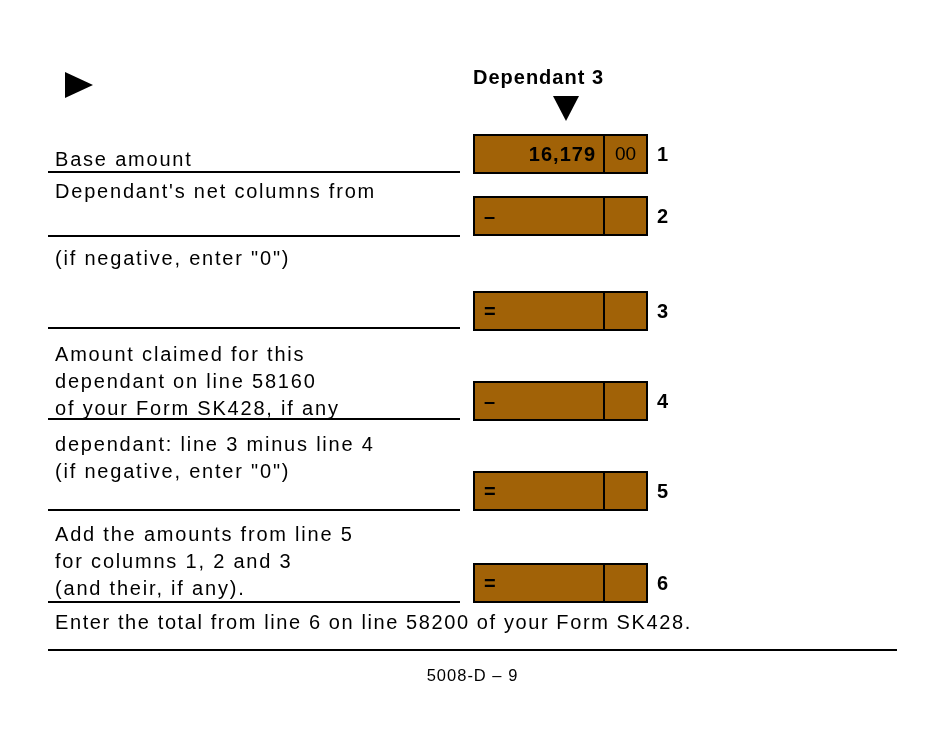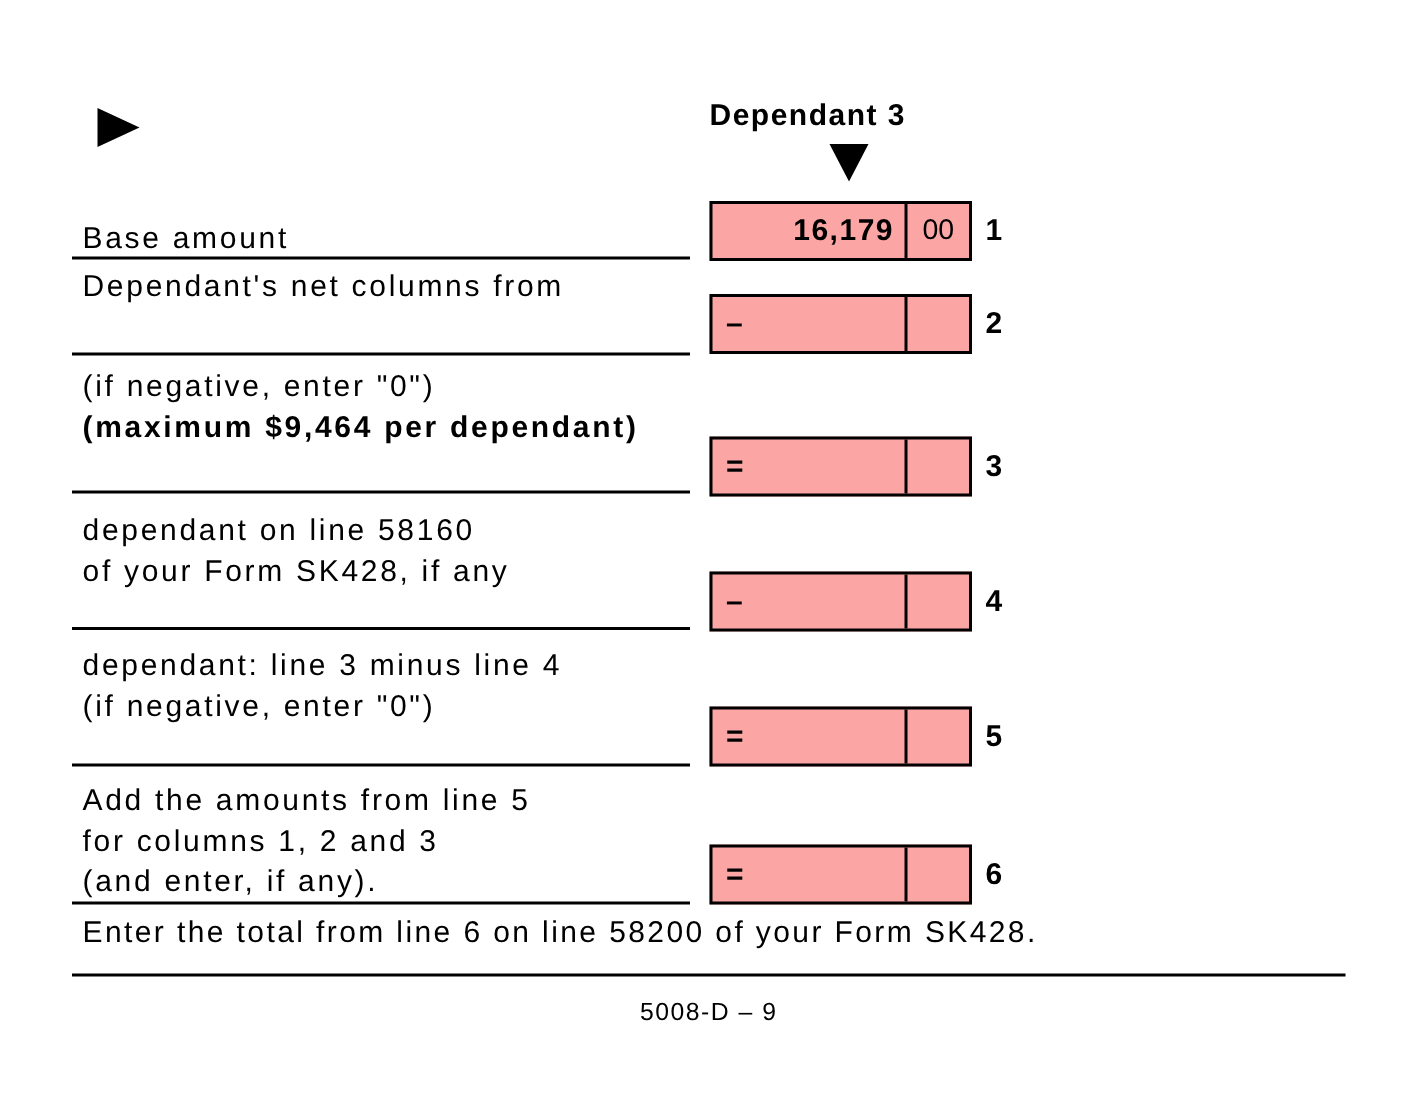--- a/index.html
+++ b/index.html
@@ -41,21 +41,21 @@
   .label .bold { font-weight: bold; }
   .underline {
     position: absolute; left: 48px; width: 412px; height: 0;
     border-top: 2.5px solid #000;
   }
 
   
   .vbox {
     position: absolute; left: 473px; width: 175px; height: 40px;
     border: 2.5px solid #000; box-sizing: border-box;
-    display: flex; background: #fca5a5;
+    display: flex; background: #a16207;
   }
   .cell-d {
     flex: 1; border-right: 2.5px solid #000;
     display: flex; align-items: center; justify-content: space-between;
     padding: 0 7px 0 9px;
     font-weight: bold; font-size: 20px; letter-spacing: 1px;
   }
   .cell-c {
     width: 41px; display: flex; align-items: center; justify-content: center;
     font-weight: normal; font-size: 19px;
@@ -114,35 +114,35 @@
       <span></span>
     </div>
     <div class="cell-c">
       <span></span>
     </div>
   </div>
   <div class="line-num" style="top:196px">2</div>
 
   <div class="label" style="top:245px">
     <div>(if negative, enter "0")</div>
-    <div class="bold">(maximum $9,464 per dependant)</div>
   </div>
   <div class="underline" style="top:327px"></div>
   <div class="vbox" style="top:291px">
     <div class="cell-d">
       <span>=</span>
       <span></span>
     </div>
     <div class="cell-c">
       <span></span>
     </div>
   </div>
   <div class="line-num" style="top:291px">3</div>
 
   <div class="label" style="top:341px">
+    <div>Amount claimed for this</div>
     <div>dependant on line 58160</div>
     <div>of your Form SK428, if any</div>
   </div>
   <div class="underline" style="top:418px"></div>
   <div class="vbox" style="top:381px">
     <div class="cell-d">
       <span>–</span>
       <span></span>
     </div>
     <div class="cell-c">
@@ -163,21 +163,21 @@
     </div>
     <div class="cell-c">
       <span></span>
     </div>
   </div>
   <div class="line-num" style="top:471px">5</div>
 
   <div class="label" style="top:521px">
     <div>Add the amounts from line 5</div>
     <div>for columns 1, 2 and 3</div>
-    <div>(and enter, if any).</div>
+    <div>(and their, if any).</div>
   </div>
   <div class="underline" style="top:601px"></div>
   <div class="vbox" style="top:563px">
     <div class="cell-d">
       <span>=</span>
       <span></span>
     </div>
     <div class="cell-c">
       <span></span>
     </div>

